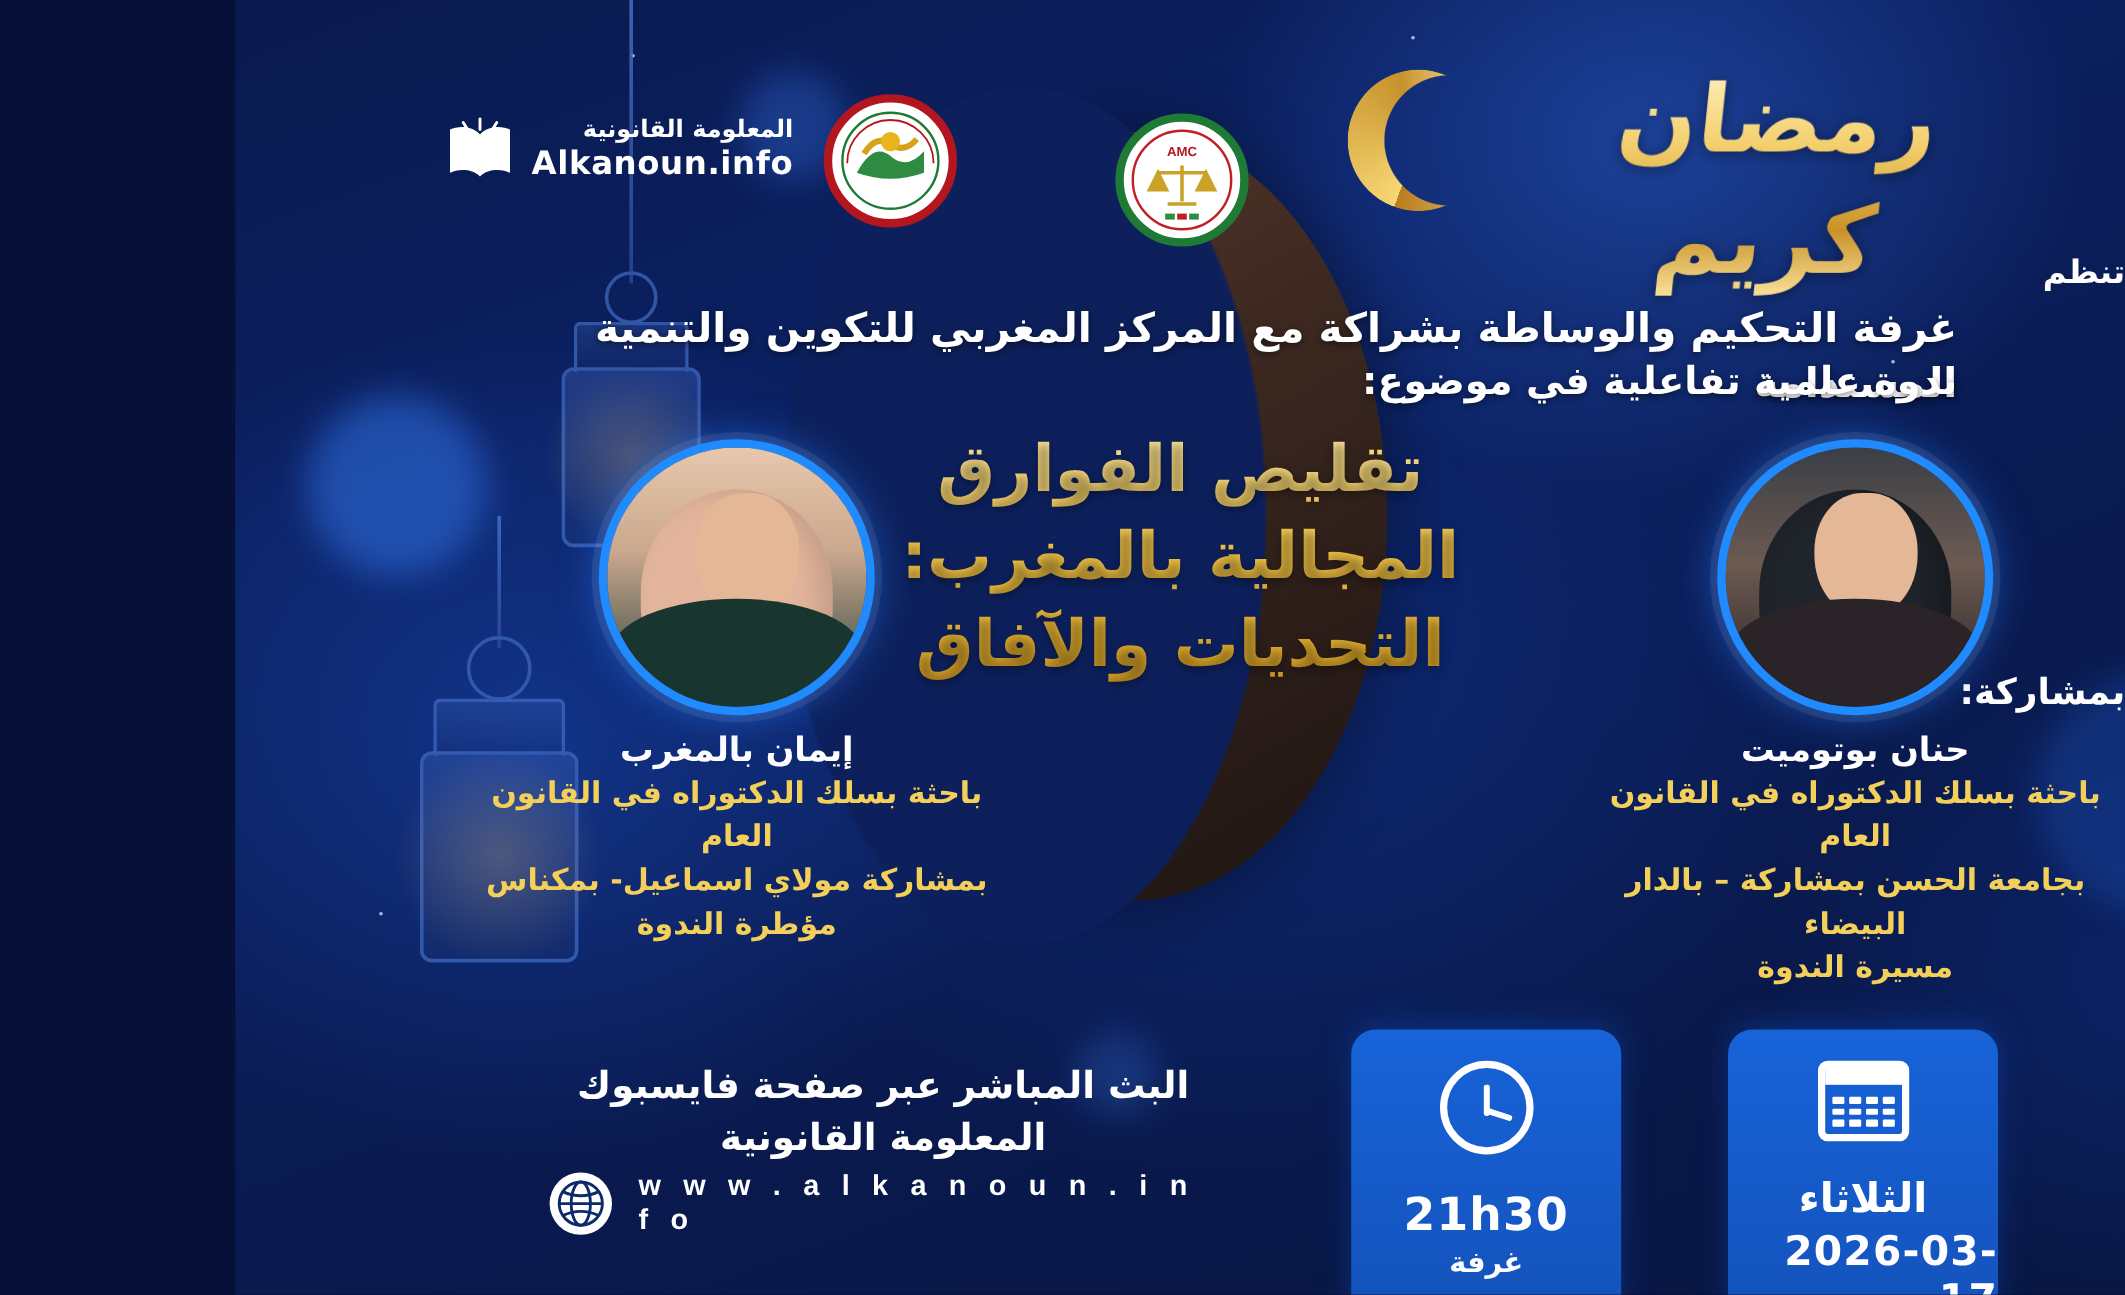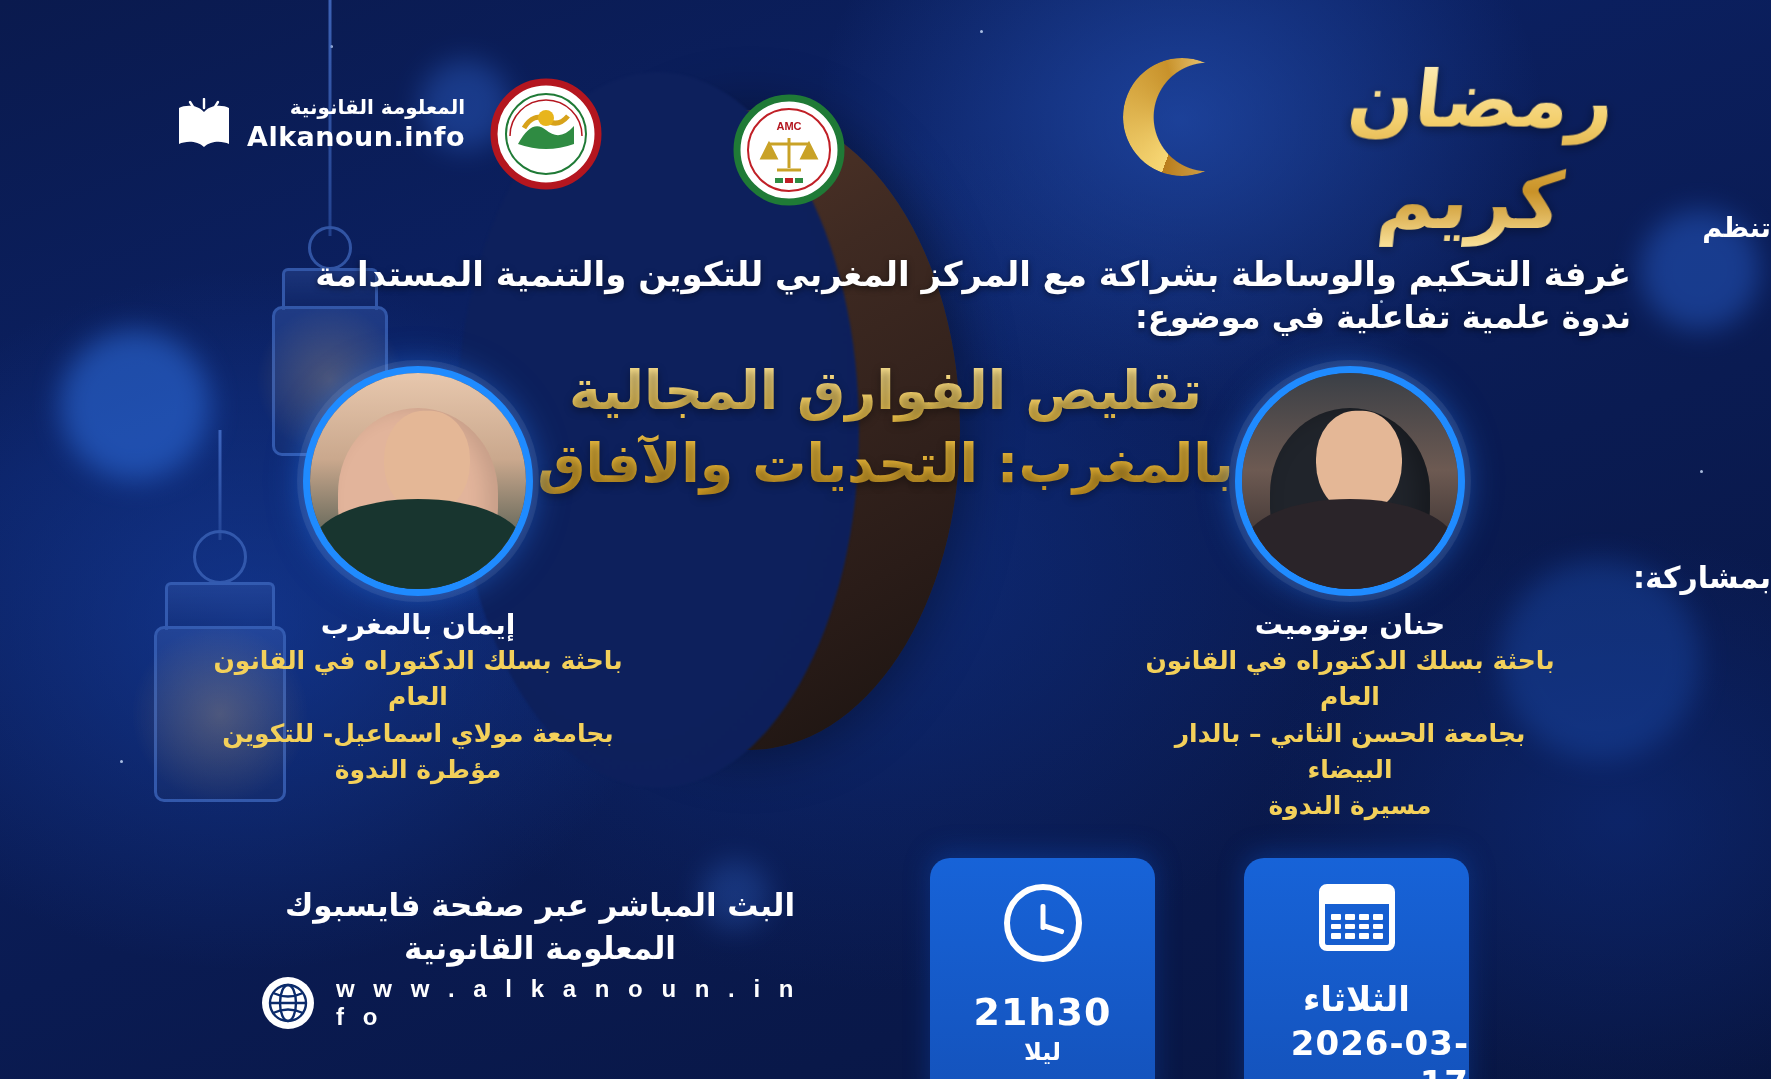--- a/index.html
+++ b/index.html
@@ -4,21 +4,21 @@
 <style>
   * { box-sizing: border-box; margin: 0; padding: 0; }
   html, body {
     width: 1771px; height: 1079px;
     overflow: hidden;
     background: #071138;
     font-family: "DejaVu Sans", "Liberation Sans", sans-serif;
   }
   #poster {
     position: relative;
-    width: 1771px; height: 1079px;
+    width: 1575px; height: 1079px;
     background:
       radial-gradient(ellipse 520px 420px at 1180px 120px, rgba(42,92,200,0.55), rgba(0,0,0,0) 70%),
       radial-gradient(ellipse 600px 500px at 250px 620px, rgba(24,70,175,0.55), rgba(0,0,0,0) 70%),
       radial-gradient(ellipse 700px 600px at 880px 560px, rgba(18,56,150,0.45), rgba(0,0,0,0) 72%),
       radial-gradient(ellipse 500px 400px at 1620px 820px, rgba(15,48,135,0.5), rgba(0,0,0,0) 72%),
       linear-gradient(160deg, #0a1a4e 0%, #0b2061 28%, #0a1b52 58%, #081540 100%);
     overflow: hidden;
   }
   
   .bokeh { position: absolute; border-radius: 50%; filter: blur(14px); opacity: .55; }
@@ -285,40 +285,40 @@
           <div class="p-bg"></div>
           <div class="p-hijab"></div>
           <div class="p-face"></div>
           <div class="p-shoulder"></div>
         </div>
       </div>
     </div>
     <div class="sp-name">إيمان بالمغرب</div>
     <div class="sp-lines">
       <div>باحثة بسلك الدكتوراه في القانون العام</div>
-      <div>بجامعة مولاي اسماعيل- للتكوين</div>
+      <div>بمشاركة مولاي اسماعيل- بمكناس</div>
       <div>مؤطرة الندوة</div>
     </div>
   </div>
 
   <div class="speaker speaker-right">
     <div class="sp-photo-wrap">
       <div class="sp-photo">
         <div class="portrait p-b">
           <div class="p-bg"></div>
           <div class="p-hijab"></div>
           <div class="p-face"></div>
           <div class="p-shoulder"></div>
         </div>
       </div>
     </div>
     <div class="sp-name">حنان بوتوميت</div>
     <div class="sp-lines">
       <div>باحثة بسلك الدكتوراه في القانون العام</div>
-      <div>بجامعة الحسن الثاني – بالدار البيضاء</div>
+      <div>بجامعة الحسن بمشاركة – بالدار البيضاء</div>
       <div>مسيرة الندوة</div>
     </div>
   </div>
 
   <div class="broadcast">
     <div>البث المباشر عبر صفحة فايسبوك</div>
     <div>المعلومة القانونية</div>
   </div>
   <div class="site-row">
     <div class="globe">
@@ -332,21 +332,21 @@
           <path d="M11 36 q15 -7 30 0"></path>
         </g>
       </svg>
     </div>
     <div class="site-url">w w w . a l k a n o u n . i n f o</div>
   </div>
 
   <div class="card card-time">
     <div class="clock-icon"></div>
     <div class="card-main">21h30</div>
-    <div class="card-sub">ليلا</div>
+    <div class="card-sub">غرفة</div>
   </div>
 
   <div class="card card-date">
     <div class="cal-icon">
       <div class="bar"></div>
       <div class="cal-grid">
           <i></i>
           <i></i>
           <i></i>
           <i></i>

